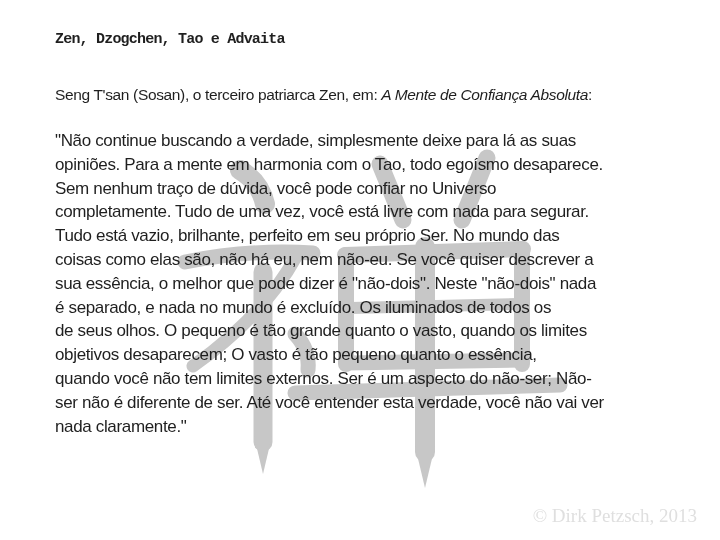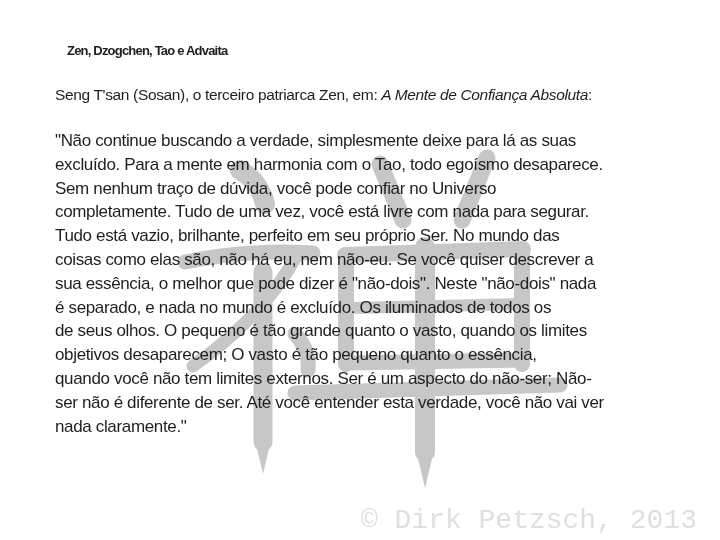--- a/index.html
+++ b/index.html
@@ -22,27 +22,28 @@
     fill: none;
     stroke-linecap: round;
   }
   .watermark .wm-tips polygon {
     fill: var(--watermark, #c7c7c7);
     stroke: none;
   }
   .title {
     position: absolute;
     left: 55px; top: 31px;
-    margin: 12px;
-    font-size: 13px;
+    margin: 0;
+    font-size: 15px;
     font-weight: 700;
     letter-spacing: -0.8px;
     color: var(--text, #1f1f1f);
     z-index: 1;
     white-space: nowrap;
+    font-family: Liberation Mono, monospace;
   }
   .subtitle {
     position: absolute;
     left: 55px; top: 86px;
     margin: 0;
     font-size: 15.5px;
     letter-spacing: -0.35px;
     z-index: 1;
     white-space: nowrap;
   }
@@ -52,22 +53,22 @@
     left: 55px; top: 129px;
     font-size: 17px;
     line-height: 23.8px;
     letter-spacing: -0.35px;
     z-index: 1;
   }
   .quote-body .line { white-space: nowrap; }
   .credit {
     position: absolute;
     right: 23px; top: 505px;
-    font-family: Liberation Mono, monospace;
-    font-size: 28px;
+    font-family: Liberation Serif, serif;
+    font-size: 19px;
     color: var(--credit, #dfdfdf);
     z-index: 1;
     white-space: nowrap;
   }
 </style>
 </head>
 <body>
 
 <div class="slide">
 
@@ -97,21 +98,21 @@
       <polygon points="270,334 280,376 290,334"></polygon>
     </g>
   </svg>
 
   <h1 class="title">Zen, Dzogchen, Tao e Advaita</h1>
 
   <p class="subtitle"><span>Seng T'san (Sosan), o terceiro patriarca Zen, em: </span><em>A Mente de Confiança Absoluta</em><span>:</span></p>
 
   <div class="quote-body">
       <div class="line">"Não continue buscando a verdade, simplesmente deixe para lá as suas</div>
-      <div class="line">excluído. Para a mente em harmonia com o Tao, todo egoísmo desaparece.</div>
+      <div class="line">opiniões. Para a mente em harmonia com o Tao, todo egoísmo desaparece.</div>
       <div class="line">Sem nenhum traço de dúvida, você pode confiar no Universo</div>
       <div class="line">completamente. Tudo de uma vez, você está livre com nada para segurar.</div>
       <div class="line">Tudo está vazio, brilhante, perfeito em seu próprio Ser. No mundo das</div>
       <div class="line">coisas como elas são, não há eu, nem não-eu. Se você quiser descrever a</div>
       <div class="line">sua essência, o melhor que pode dizer é "não-dois". Neste "não-dois" nada</div>
       <div class="line">é separado, e nada no mundo é excluído. Os iluminados de todos os</div>
       <div class="line">de seus olhos. O pequeno é tão grande quanto o vasto, quando os limites</div>
       <div class="line">objetivos desaparecem; O vasto é tão pequeno quanto o essência,</div>
       <div class="line">quando você não tem limites externos. Ser é um aspecto do não-ser; Não-</div>
       <div class="line">ser não é diferente de ser. Até você entender esta verdade, você não vai ver</div>

